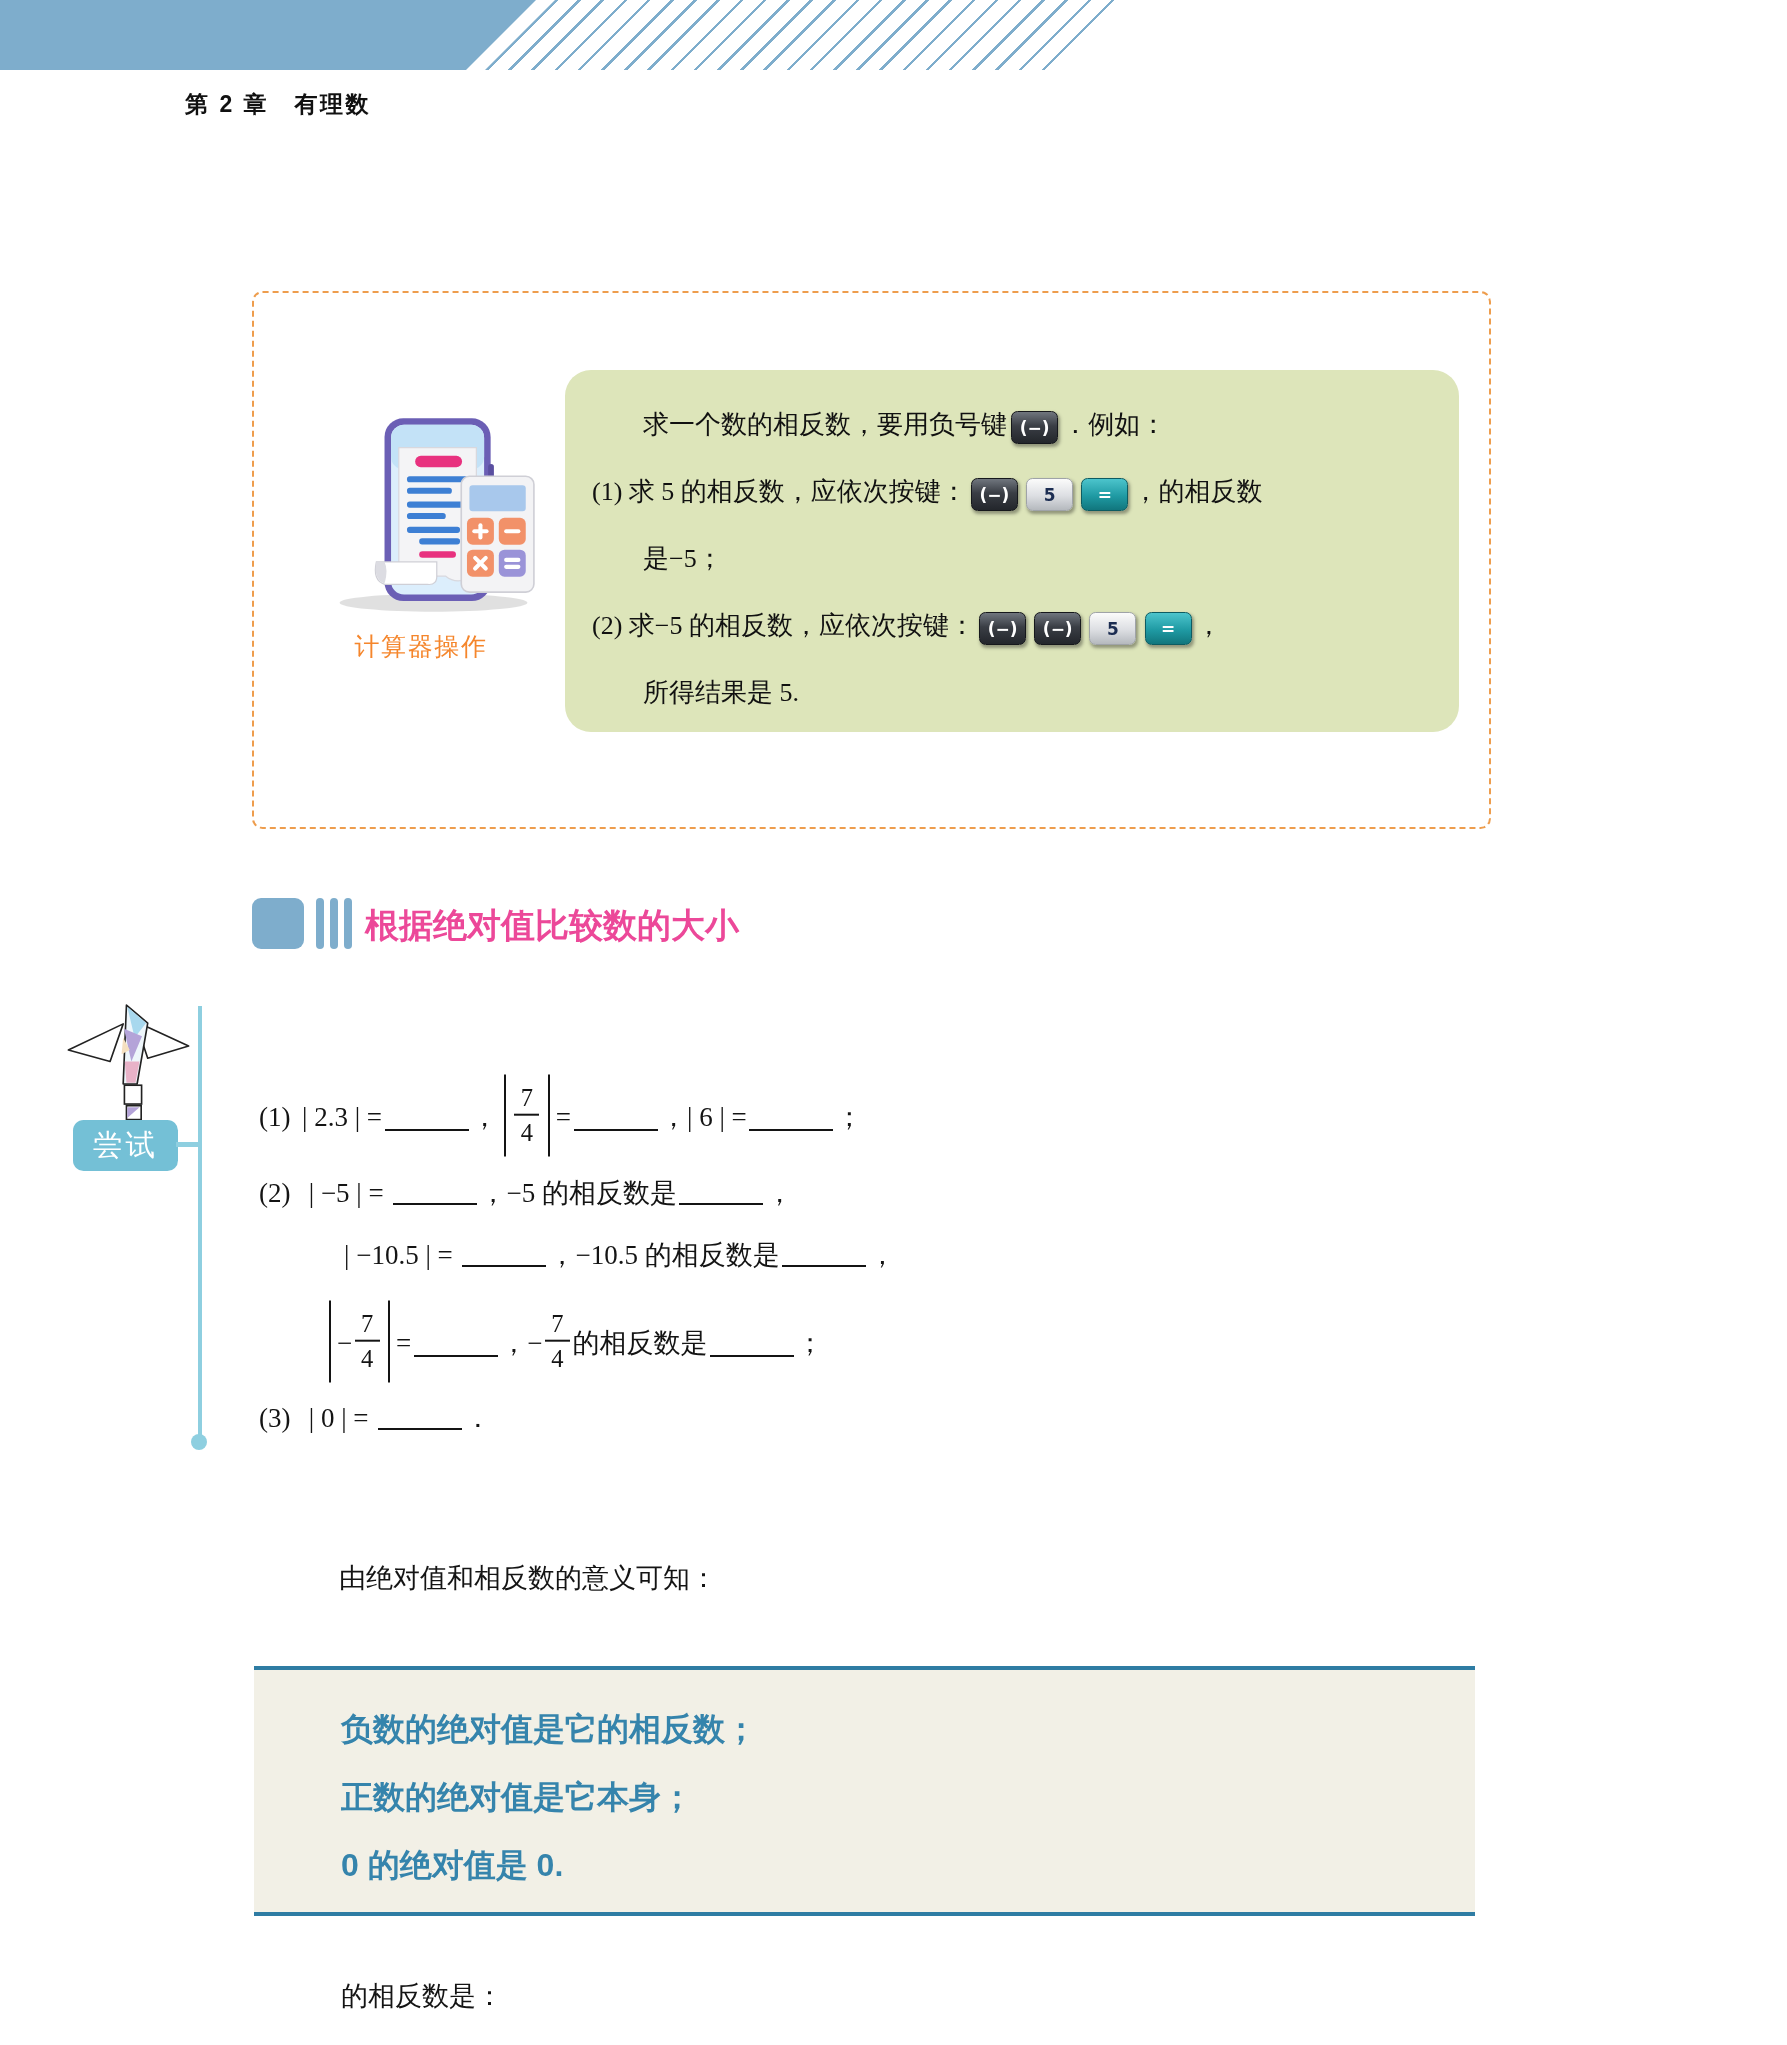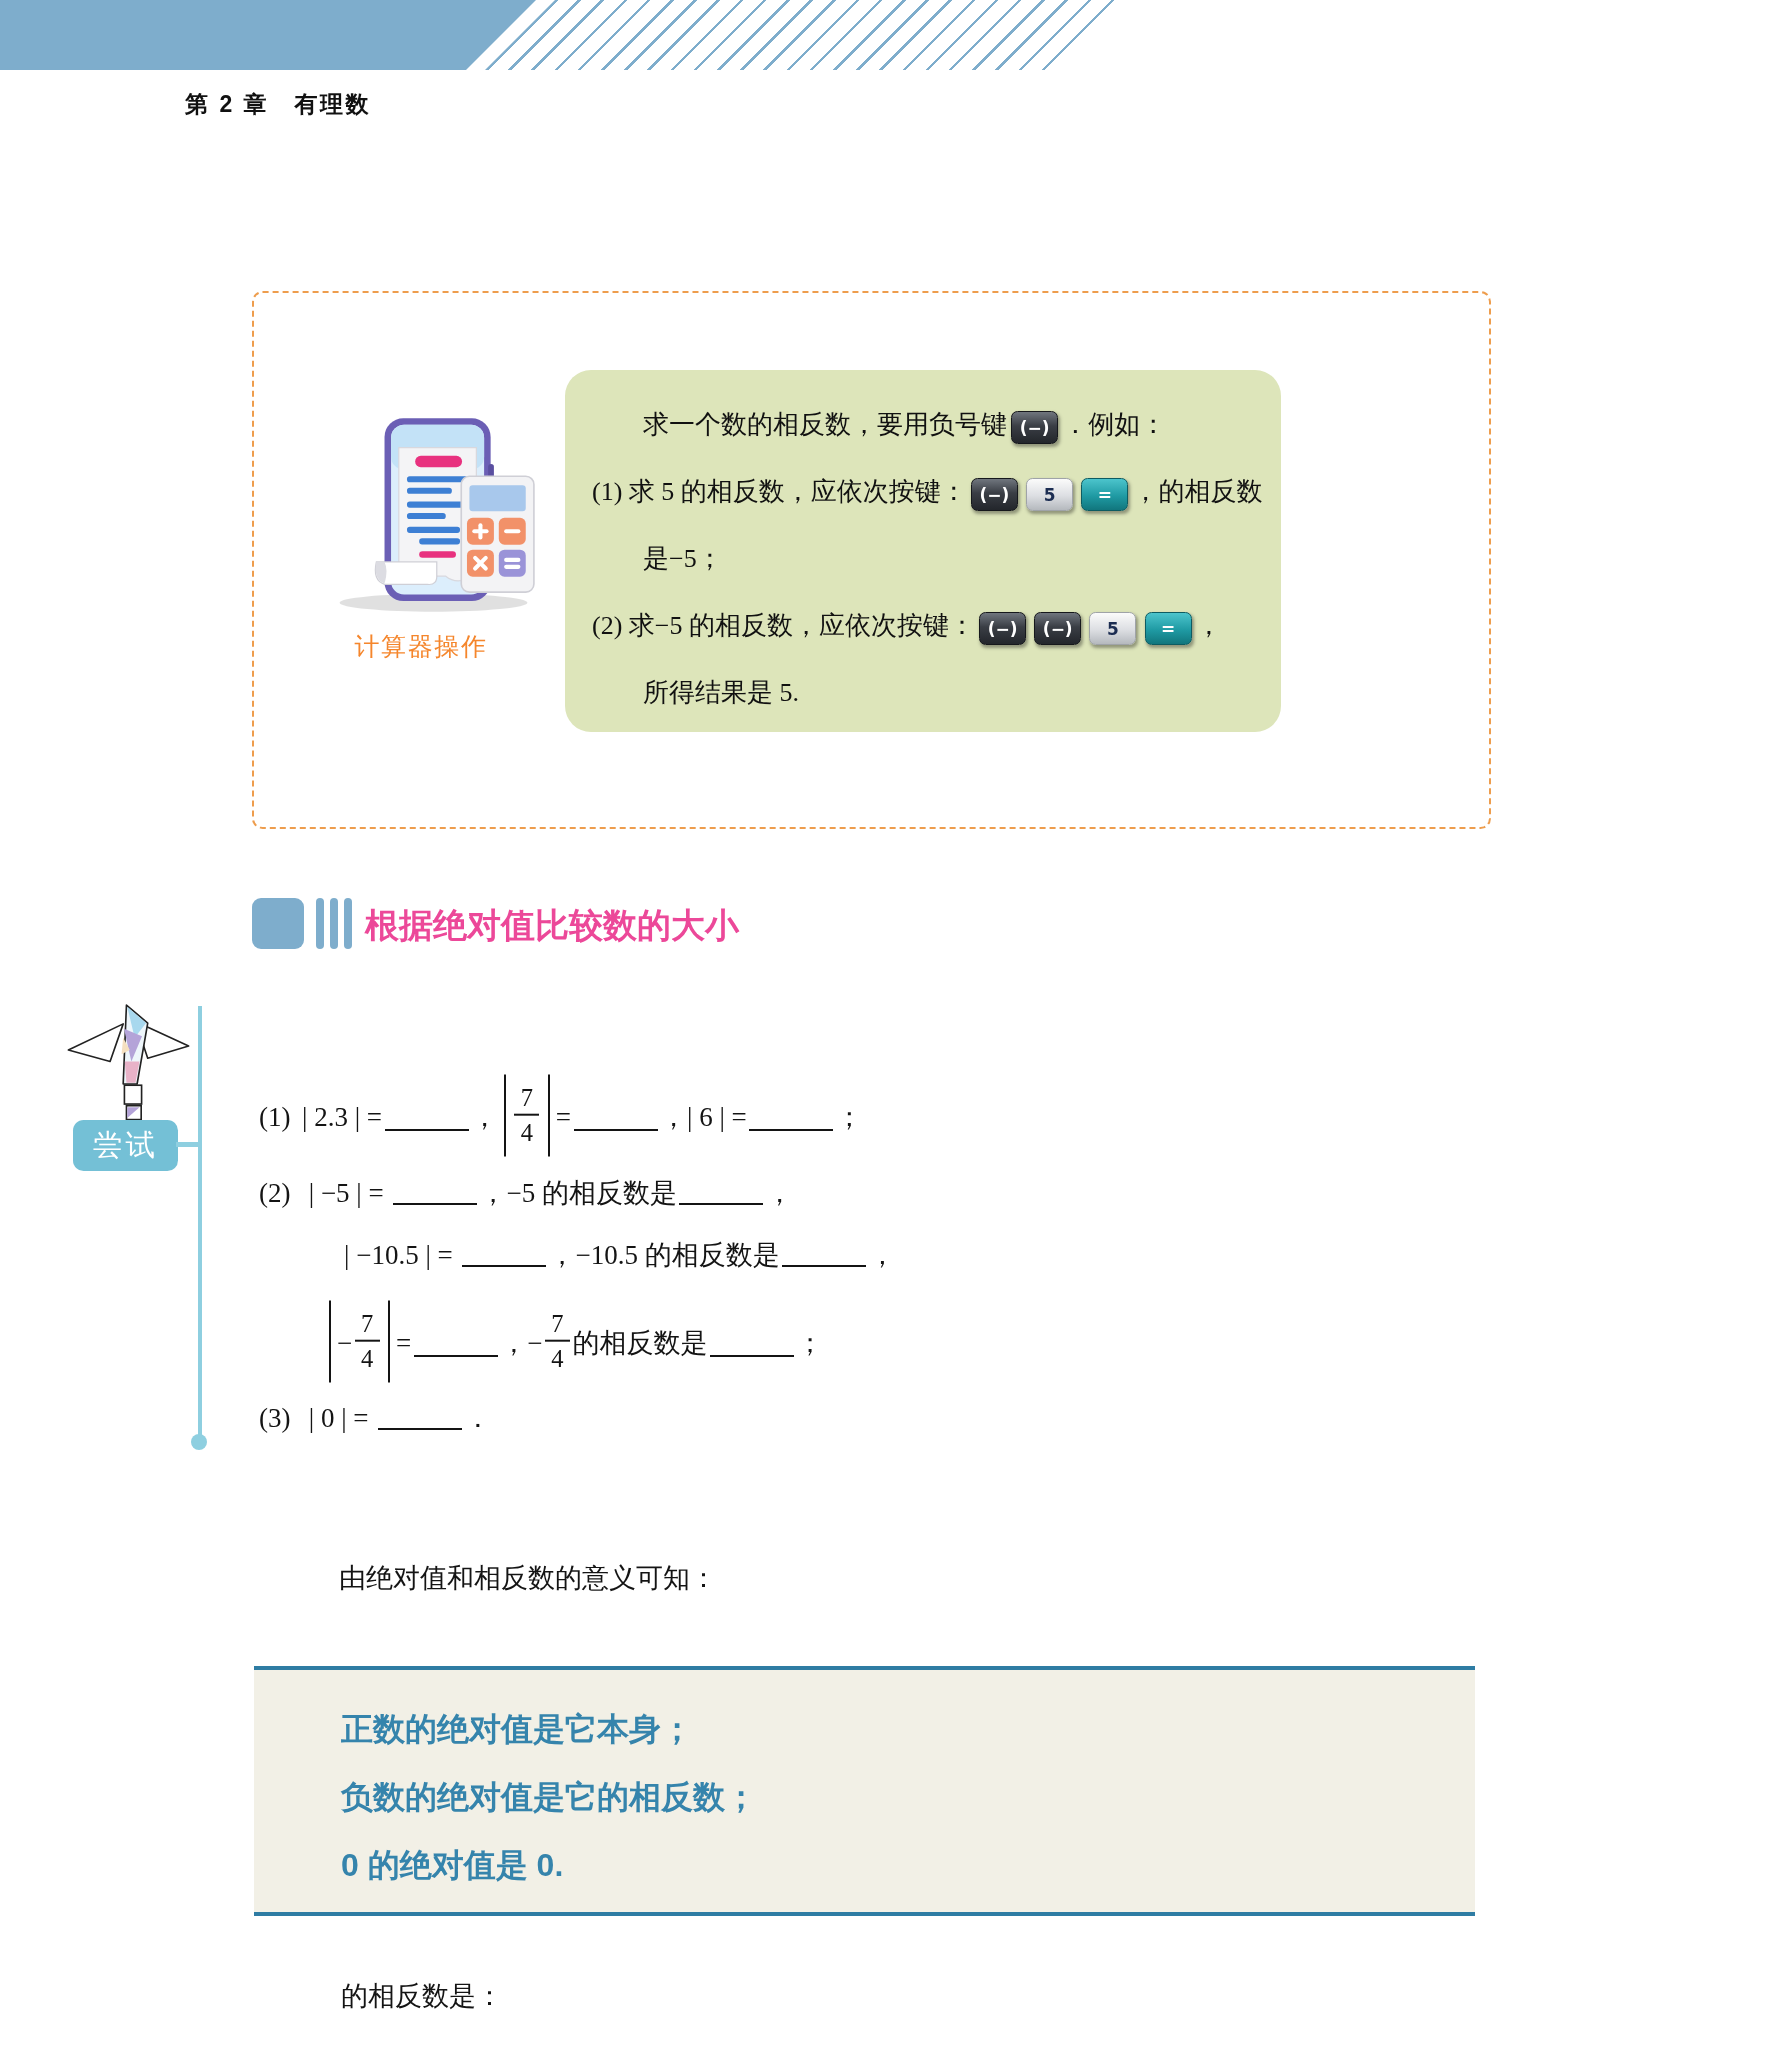--- a/index.html
+++ b/index.html
@@ -16,21 +16,21 @@
                  font-weight:bold;font-size:23px;letter-spacing:2.5px;color:#111;white-space:nowrap;}
 
   
   .dashed-box{position:absolute;left:252px;top:291px;width:1235px;height:534px;
               border:2.5px dashed #ee9d4d;border-radius:10.6px;background:#fff;}
   .calc-illustration{position:absolute;left:323px;top:415px;width:221px;height:200px;}
   .calc-label{position:absolute;left:286px;top:630px;width:270px;text-align:center;
               font-family:"Liberation Sans",sans-serif;font-size:25px;color:#f5862c;
               letter-spacing:1.6px;white-space:nowrap;}
 
-  .green-box{position:absolute;left:565px;top:370px;width:716px;height:362px;
+  .green-box{position:absolute;left:565px;top:370px;width:894px;height:362px;
              background:#dde5ba;border-radius:26px;padding-top:21px;box-sizing:border-box;}
   .gline{position:relative;font-size:26px;line-height:67px;white-space:nowrap;color:#111;}
   .ind-a{padding-left:78px;}
   .ind-b{padding-left:27px;}
 
   .key{display:inline-block;width:47px;height:33px;border-radius:6.5px;vertical-align:middle;
        margin:0 4.1px;line-height:33px;text-align:center;
        font-family:"DejaVu Sans",sans-serif;font-weight:bold;font-size:17px;
        box-shadow:1.6px 2.5px 3.3px rgba(0,0,0,0.35);}
   .key-dark{background:linear-gradient(180deg,#70767e 0%,#3a3e45 45%,#23262b 100%);
@@ -223,21 +223,21 @@
   </div>
 
   <div class="tline" style="left:259px;top:1402px;">
     <span class="qnum">(3)</span>
     <span>| 0 | = </span><span class="blank"></span><span>．</span>
   </div>
 
   <div class="tline" style="left:339px;top:1562px;">由绝对值和相反数的意义可知：</div>
 
   <div class="rules-box">
+    <div class="rule-line">负数的绝对值是它的相反数；</div>
     <div class="rule-line">正数的绝对值是它本身；</div>
-    <div class="rule-line">负数的绝对值是它的相反数；</div>
     <div class="rule-line">0 的绝对值是 0.</div>
   </div>
 
   <div class="tline" style="left:341px;top:1980px;">的相反数是：</div>
 
 </div>
 
 
 </body></html>

